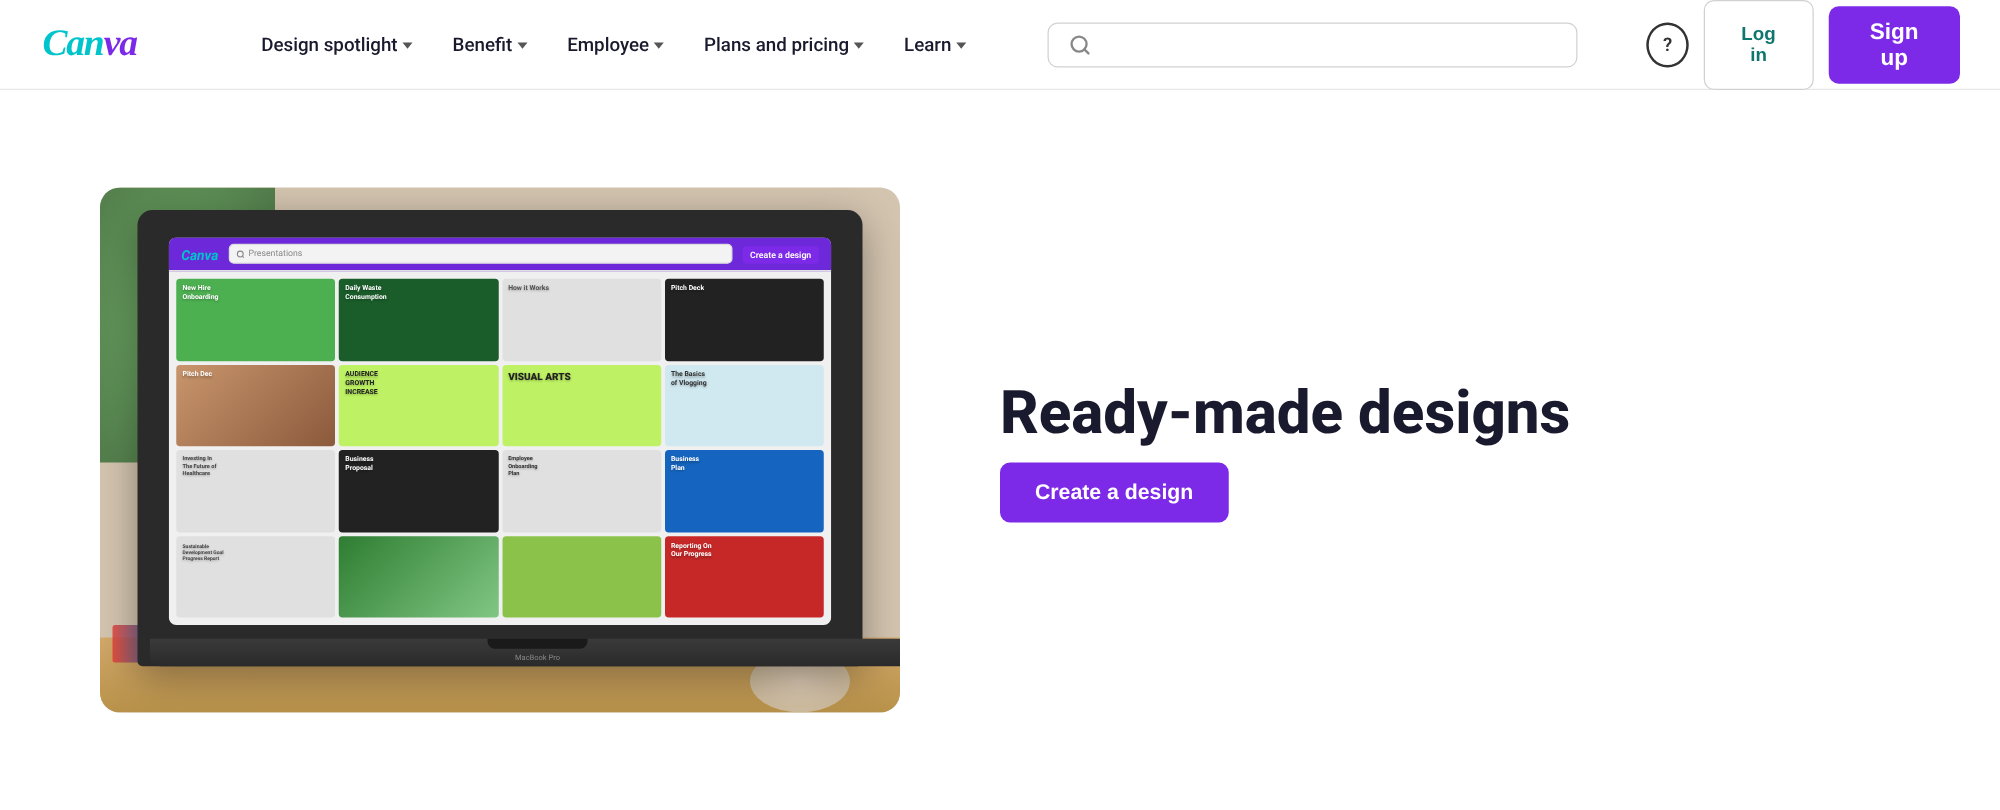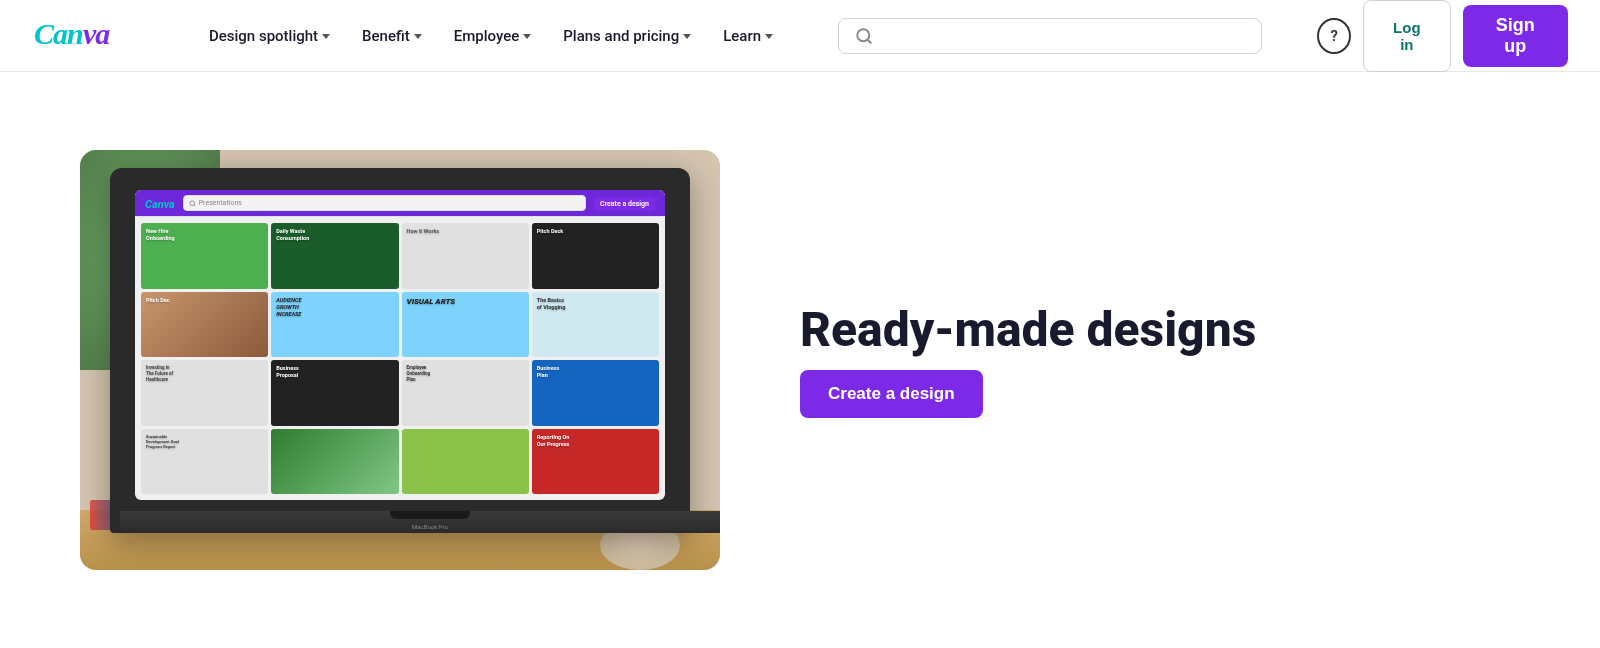--- a/index.html
+++ b/index.html
@@ -223,21 +223,21 @@
       font-size: 5.5px;
       font-weight: 700;
       line-height: 1.3;
       color: #fff;
       text-shadow: 0 1px 2px rgba(0,0,0,0.3);
     }
     .card-green { background: #4caf50; }
     .card-dark-green { background: #1a5c2a; }
     .card-light { background: #e0e0e0; }
     .card-dark { background: #222; }
-    .card-yellow { background: #7dd3fc; font-style: italic; }
+    .card-yellow { background: #bef264; }
     .card-yellow .card-label { color: #222; }
     .card-photo-warm { background: linear-gradient(135deg, #c8956c, #8b5a3c); }
     .card-lime { background: #8bc34a; }
     .card-red-accent { background: #c62828; }
     .card-blue-dark { background: #1565c0; }
     .card-photo-green { background: linear-gradient(135deg, #2e7d32, #81c784); }
 
     .laptop-base {
       width: 620px;
       height: 22px;

